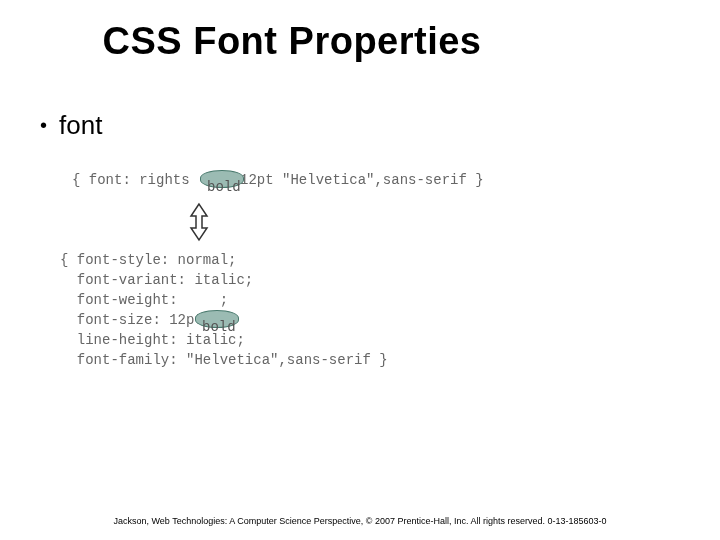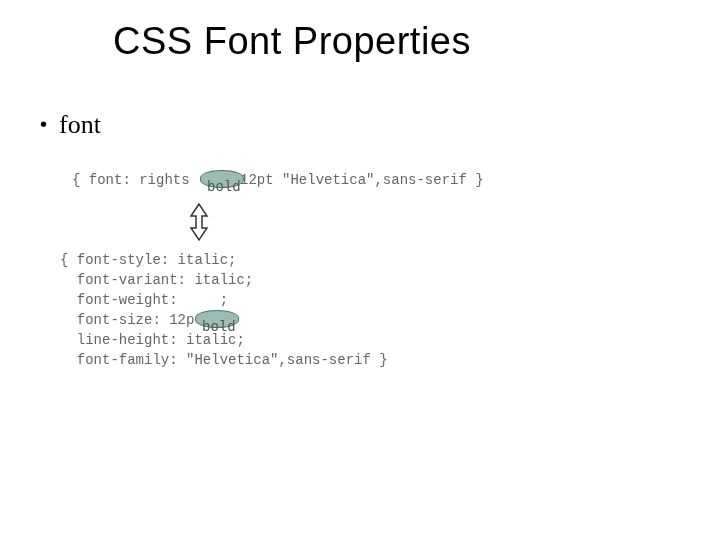--- a/index.html
+++ b/index.html
@@ -18,39 +18,39 @@
     height: 540px;
     box-sizing: border-box;
   }
   .title {
     position: absolute;
     top: 20px;
     left: 0;
     width: 584px;
     text-align: center;
     font-size: 38px;
-    font-weight: 400;
+    font-weight: 700;
     letter-spacing: 0.5px;
   }
   .bullet-row {
     position: absolute;
     top: 110px;
     left: 40px;
     font-size: 26px;
     display: flex;
     align-items: baseline;
   }
   .bullet-dot {
     font-size: 20px;
     margin-right: 12px;
     position: relative;
     top: -2px;
   }
   .mono {
-    font-family: Liberation Serif, serif;
+    font-family: Liberation Sans, sans-serif;
   }
   .serif {
     font-family: Arial, Helvetica, sans-serif;
   }
   .code-area {
     position: absolute;
     top: 170px;
     left: 72px;
     font-family: "Courier New", monospace;
     font-size: 14px;
@@ -123,23 +123,24 @@
   <div class="code-area"><span>{ font: rights </span><span style="visibility:hidden">bold</span><span> 12pt "Helvetica",sans-serif }</span></div>
 
   <div class="highlight hl1">bold</div>
 
   <div class="arrow">
     <svg width="26" height="40" viewBox="0 0 26 40">
       <path d="M13 2 L5 14 L10 14 L10 26 L5 26 L13 38 L21 26 L16 26 L16 14 L21 14 Z" fill="none" stroke="#333" stroke-width="1.5"></path>
     </svg>
   </div>
 
-  <div class="code-line2"><span>{ font-style: italic;</span>
+  <div class="code-line2"><span>{ font-style: normal;</span>
 <span>  font-variant: italic;</span>
 <span>  font-weight: </span><span style="visibility:hidden">bold</span><span>;</span>
 <span>  font-size: 12pt;</span>
 <span>  line-height: italic;</span>
 <span>  font-family: "Helvetica",sans-serif }</span></div>
 
   <div class="highlight hl2">bold</div>
 
+  <div class="footer">Jackson, Web Technologies: A Computer Science Perspective, © 2007 Prentice-Hall, Inc. All rights reserved. 0-13-185603-0</div>
 
 </div>
 
 </body></html>

